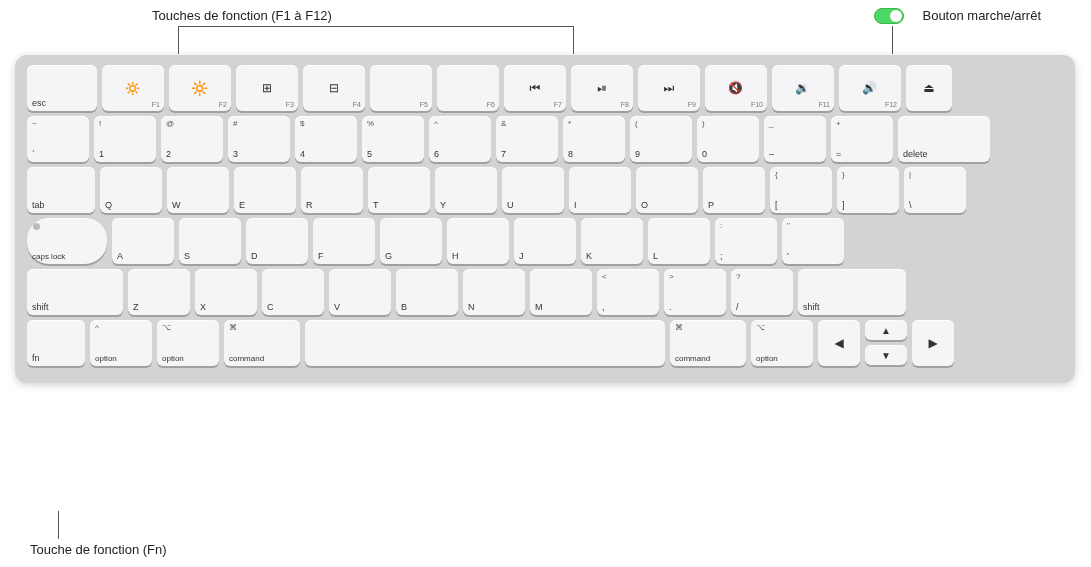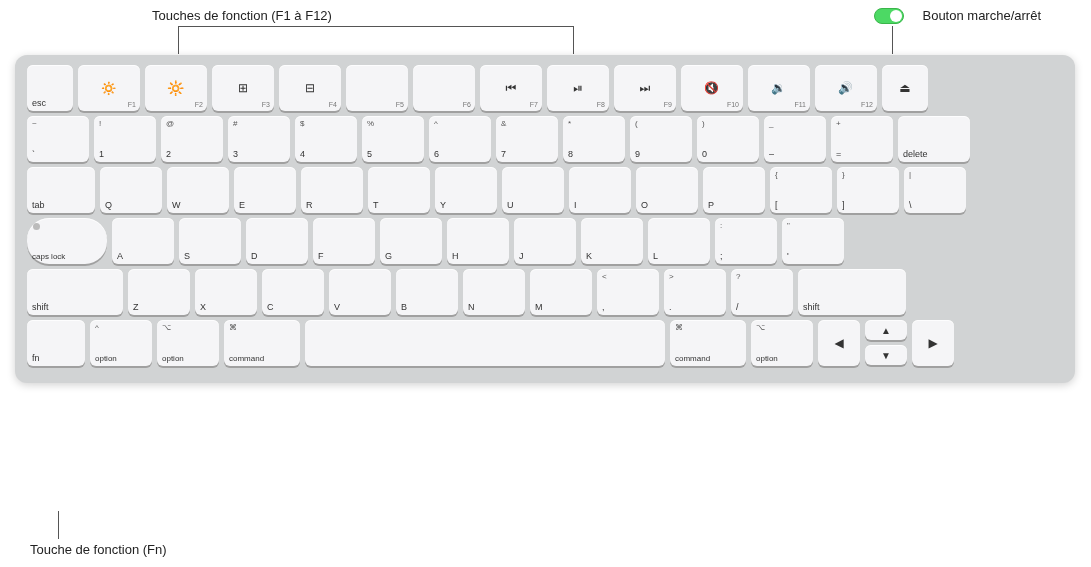--- a/index.html
+++ b/index.html
@@ -117,32 +117,32 @@
       justify-content: center;
     }
     .key.icon-key .icon-symbol {
       font-size: 14px;
     }
     .key.icon-key .fn-num {
       font-size: 7px;
     }
 
     
-    .w-esc    { width: 46px; }
+    .w-esc    { width: 70px; }
     .w-tab    { width: 68px; }
     .w-caps   { width: 80px; border-radius: 22px; }
     .w-shift-l { width: 96px; }
     .w-shift-r { width: 108px; }
     .w-fn-key { width: 58px; }
     .w-ctrl   { width: 62px; }
     .w-opt    { width: 62px; }
     .w-cmd-l  { width: 76px; }
     .w-space  { width: 360px; }
     .w-cmd-r  { width: 76px; }
-    .w-del    { width: 72px; }
+    .w-del    { width: 92px; }
     .w-ret    { width: 96px; }
     .w-std    { width: 62px; }
     .w-eject  { width: 46px; }
     .w-arr    { width: 42px; }
   </style>
 </head>
 <body>
 
 <div class="label-top" style="left: 152px;">Touches de fonction (F1 à F12)</div>
 

